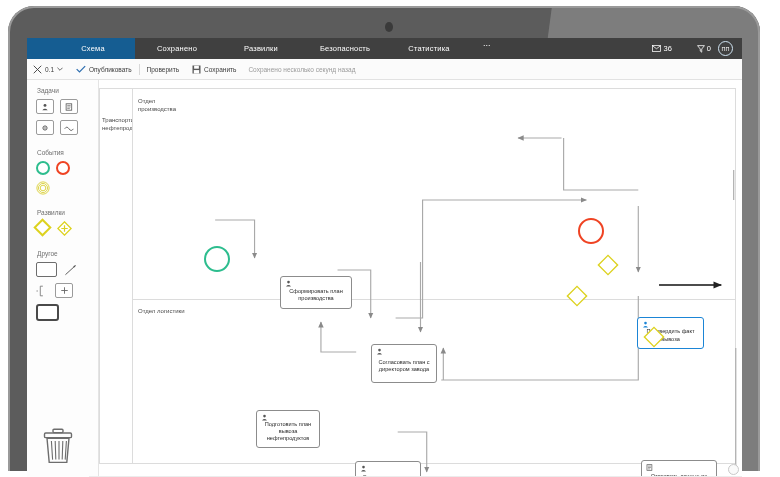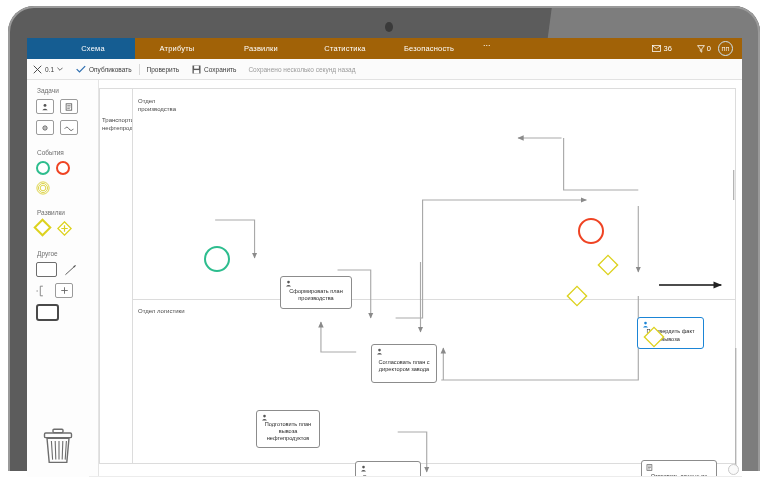--- a/index.html
+++ b/index.html
@@ -11,21 +11,21 @@
   .bezel-hi{position:absolute;left:490px;top:6px;width:270px;height:465px;background:#7d7d7d;border-radius:0 26px 0 0;
             clip-path:polygon(0 100%,62px 0,270px 0,270px 100%);}
   .bezel-edge{position:absolute;left:8px;top:6px;width:752px;height:465px;border-radius:26px 26px 0 0;
             border:2px solid #9a9a9a;border-bottom:none;box-sizing:border-box;}
   .camera{position:absolute;left:385px;top:22px;width:8px;height:10px;background:#3a3a3a;border-radius:50%;}
 
   
   #screen{position:absolute;left:27px;top:38px;width:715px;height:439px;background:#ffffff;overflow:hidden;}
 
   
-  .navbar{position:relative;height:21px;background:#a16207;display:flex;align-items:stretch;}
+  .navbar{position:relative;height:21px;background:#404040;display:flex;align-items:stretch;}
   .navtab{display:flex;align-items:center;justify-content:center;font-size:7.5px;color:#ffffff;
           padding:0 10px;min-width:64px;letter-spacing:.2px;}
   .navtab.active{background:#155d92;}
   .nav-more{display:flex;align-items:flex-start;justify-content:center;font-size:9px;color:#ffffff;padding:0 12px;}
   .nav-right{margin-left:auto;display:flex;align-items:center;gap:7px;padding-right:9px;color:#fff;font-size:7.5px;}
   .nr-item{display:flex;align-items:center;gap:2px;padding-left:18px;}
   .avatar-circ{width:13px;height:13px;border-radius:50%;border:1px solid #cfe3f2;display:flex;
        align-items:center;justify-content:center;font-size:5.5px;color:#ffffff;}
   .nav-lefthandle{width:24px;background:#155d92;}
 
@@ -83,30 +83,30 @@
   <div class="camera"></div>
 
   <div id="screen">
 
     <div class="navbar">
       <div class="nav-lefthandle"></div>
       <div class="navtab active">
         <span>Схема</span>
       </div>
       <div class="navtab">
-        <span>Атрибуты</span>
+        <span>Сохранено</span>
       </div>
       <div class="navtab">
         <span>Развилки</span>
       </div>
       <div class="navtab">
+        <span>Безопасность</span>
+      </div>
+      <div class="navtab">
         <span>Статистика</span>
-      </div>
-      <div class="navtab">
-        <span>Безопасность</span>
       </div>
       <div class="nav-more">
         <span>...</span>
       </div>
 
       <div class="nav-right">
         <div class="nr-item">
           <svg width="9" height="7" viewBox="0 0 12 9">
             <rect x="0.6" y="0.6" width="10.8" height="7.8" fill="none" stroke="#fff" stroke-width="1"></rect>
             <path d="M0.6 0.8 L6 4.8 L11.4 0.8" fill="none" stroke="#fff" stroke-width="1"></path>

